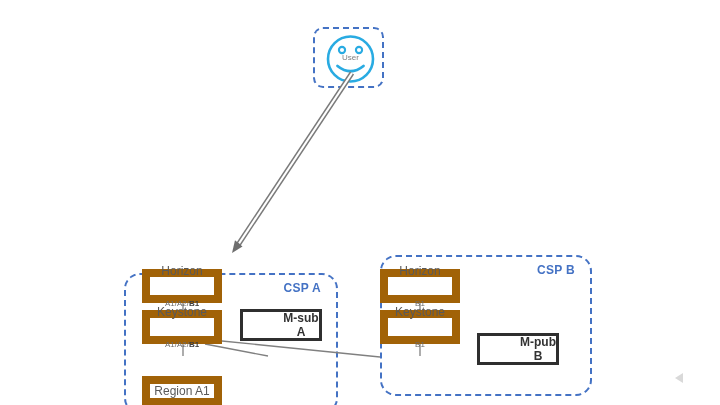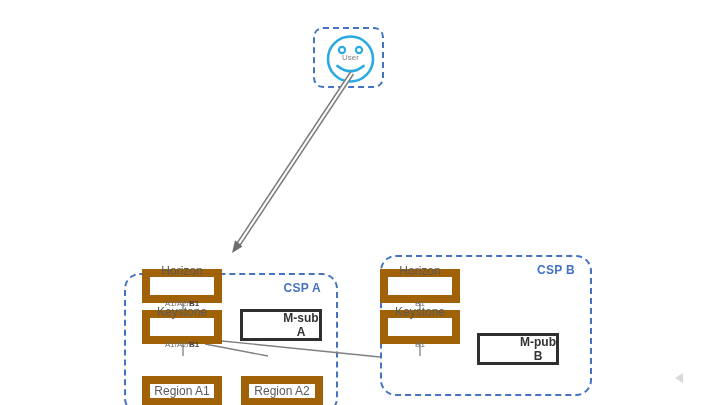--- a/index.html
+++ b/index.html
@@ -93,21 +93,20 @@
   <div class="node horizon-a">
     <div class="title">Horizon</div>
     <div class="sub"><span>A1/A2/</span><b>B1</b></div>
   </div>
   <div class="node keystone-a">
     <div class="title">Keystone</div>
     <div class="sub"><span>A1/A2/</span><b>B1</b></div>
   </div>
   <div class="node m-node msub-a">M-sub A</div>
   <div class="node single region-a1">Region A1</div>
-  <div class="node single region-a2">Region A2</div>
 
   <div class="node horizon-b">
     <div class="title">Horizon</div>
     <div class="sub">B1</div>
   </div>
   <div class="node keystone-b">
     <div class="title">Keystone</div>
     <div class="sub">B1</div>
   </div>
   <div class="node m-node mpub-b">M-pub B</div>

